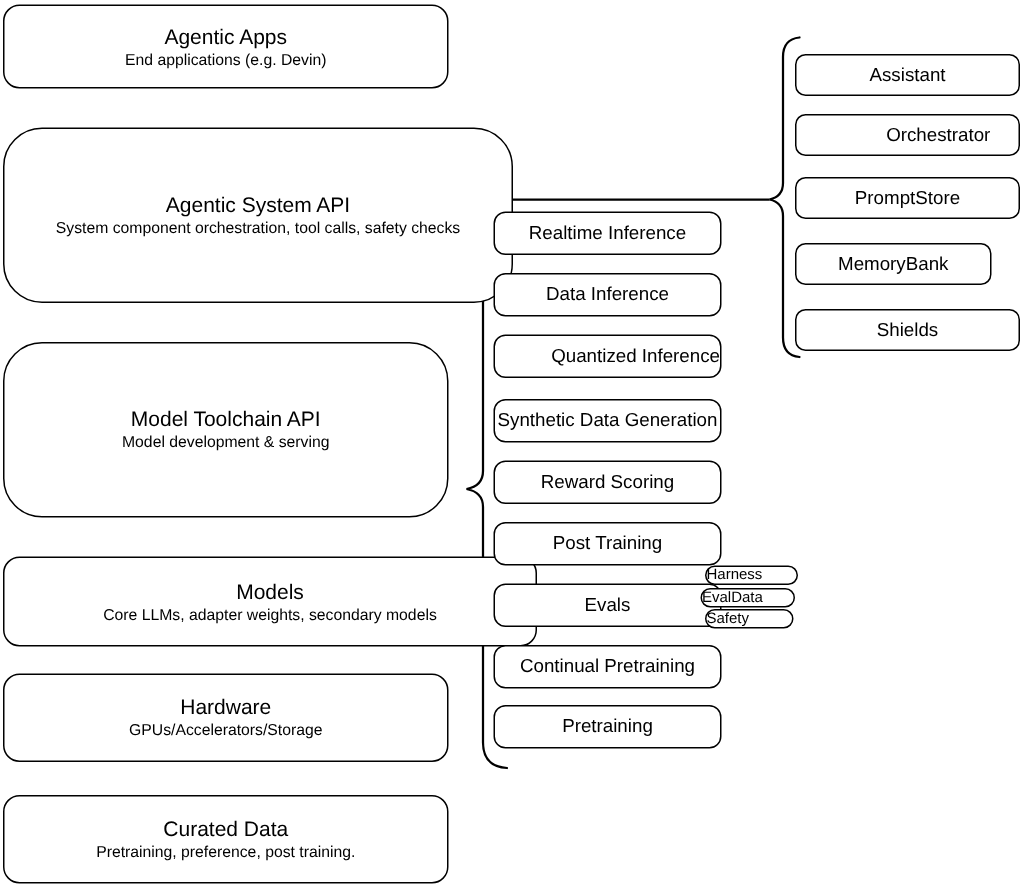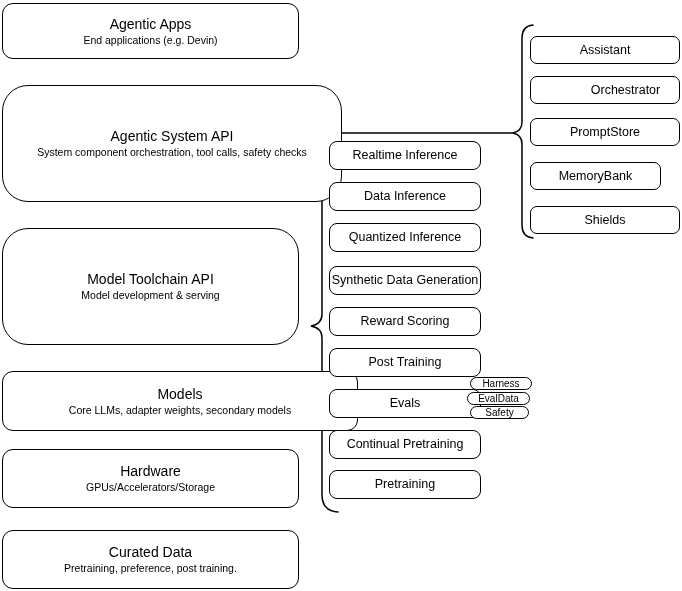--- a/index.html
+++ b/index.html
@@ -51,21 +51,21 @@
     white-space: nowrap;
   }
   .pill {
     position: absolute;
     box-sizing: border-box;
     background: #ffffff;
     border: 1.2px solid #000000;
     border-radius: 7px;
     display: flex;
     align-items: center;
-    justify-content: center;
+    justify-content: flex-start;
     z-index: 3;
     color: #000000;
   }
   .pill .pill-label {
     font-size: 10px;
     line-height: 11px;
     white-space: nowrap;
   }
 </style>
 </head>
@@ -110,21 +110,21 @@
   </div>
 
   <div class="box" style="left:329px; top:141px; width:152px; height:29px; border-radius:8px;">
     <div class="mid-label">Realtime Inference</div>
   </div>
 
   <div class="box" style="left:329px; top:182px; width:152px; height:29px; border-radius:8px;">
     <div class="mid-label">Data Inference</div>
   </div>
 
-  <div class="box" style="left:329px; top:223px; width:152px; height:29px; border-radius:8px;">
+  <div class="box" style="left:329px; top:223px; width:152px; height:29px; border-radius:8px;align-items:flex-end;">
     <div class="mid-label">Quantized Inference</div>
   </div>
 
   <div class="box" style="left:329px; top:266px; width:152px; height:29px; border-radius:8px;">
     <div class="mid-label">Synthetic Data Generation</div>
   </div>
 
   <div class="box" style="left:329px; top:307px; width:152px; height:29px; border-radius:8px;">
     <div class="mid-label">Reward Scoring</div>
   </div>

